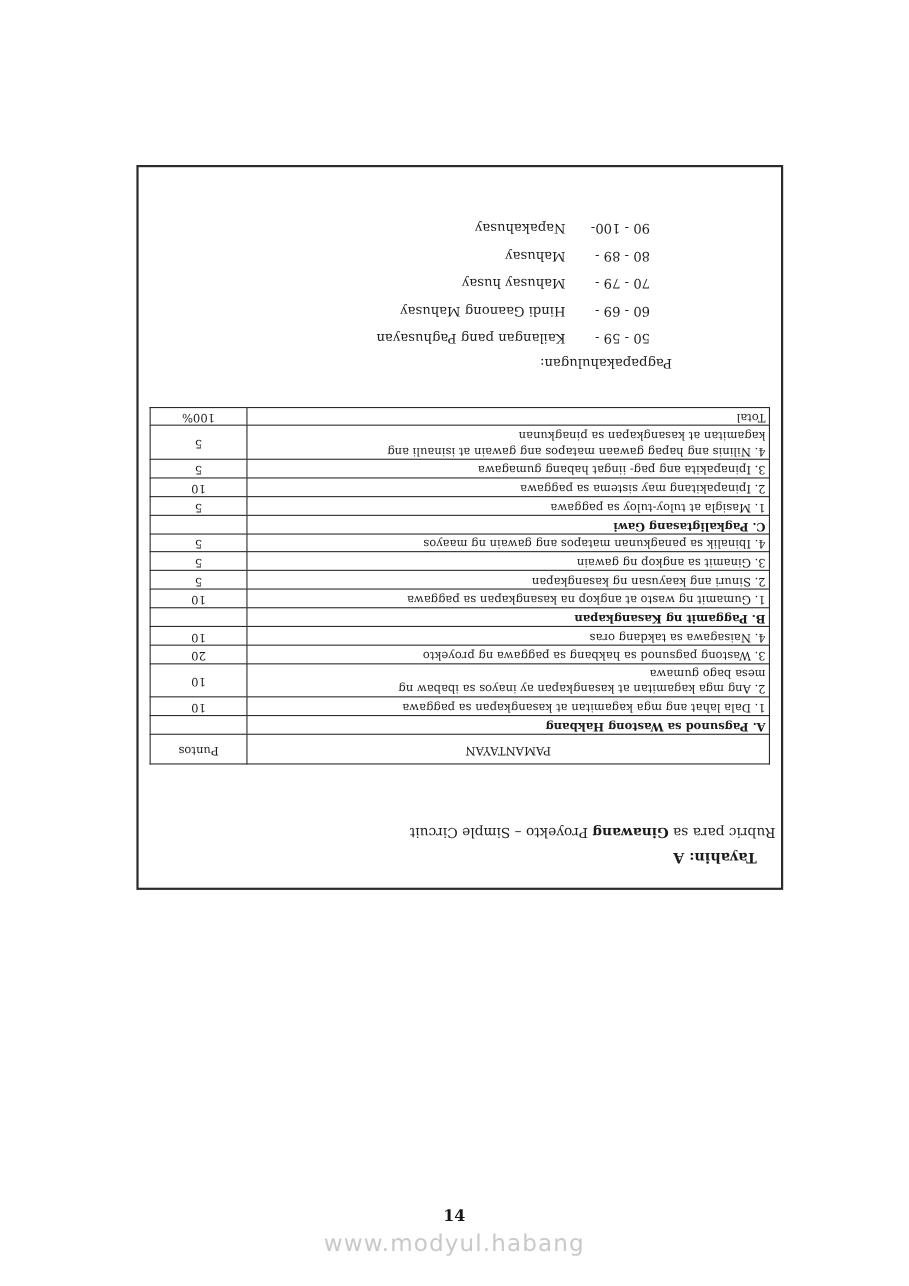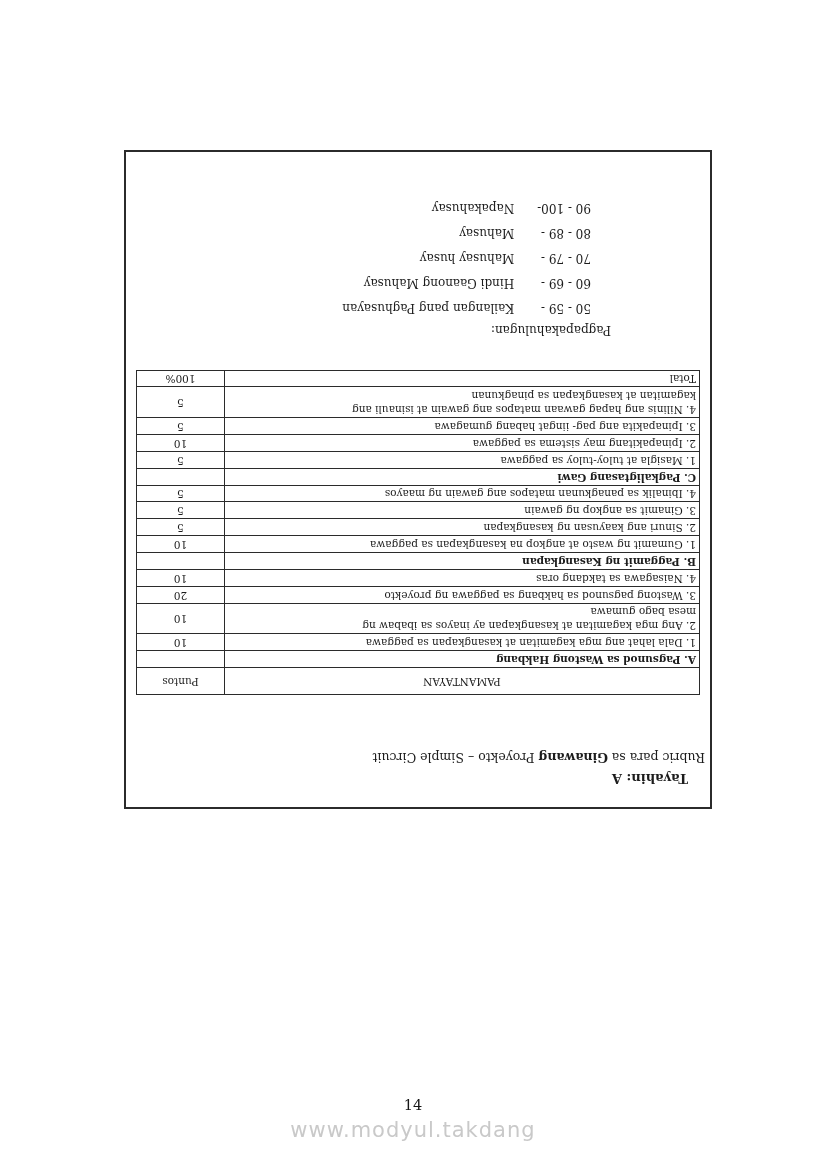--- a/index.html
+++ b/index.html
@@ -34,21 +34,21 @@
   td.criteria{white-space:pre-line;}
   td.points{text-align:center;width:88px;}
   tr.head td{height:24px;text-align:center;}
   tr.sec td.criteria{font-weight:bold;}
   .interp-heading{position:absolute;top:470px;left:99px;font-size:12px;}
   .interp-row{position:absolute;left:119px;font-size:12px;white-space:nowrap;}
   .interp-row .range{display:inline-block;width:73px;}
   .ir0{top:492px;} .ir1{top:517px;} .ir2{top:542px;} .ir3{top:567px;} .ir4{top:592px;}
   .page-number{
     position:absolute;top:1097px;left:0;width:100%;text-align:center;
-    font-size:14.5px;color:#161616;
+    font-size:14.5px;color:#161616;font-weight:bold;
   }
   .watermark{
     position:absolute;top:1118px;left:0;width:100%;text-align:center;
     font-family:"DejaVu Sans","Liberation Sans",sans-serif;
     font-size:21px;letter-spacing:1px;color:#c9c9c9;
   }
 </style>
 </head>
 <body>
 
@@ -158,13 +158,13 @@
     </div>
     <div class="interp-row ir4">
       <span class="range">90 - 100-</span>
       <span class="label">Napakahusay</span>
     </div>
 
   </div>
 </div>
 
 <div class="page-number">14</div>
-<div class="watermark">www.modyul.takdang</div>
+<div class="watermark">www.modyul.habang</div>
 
 </body></html>

